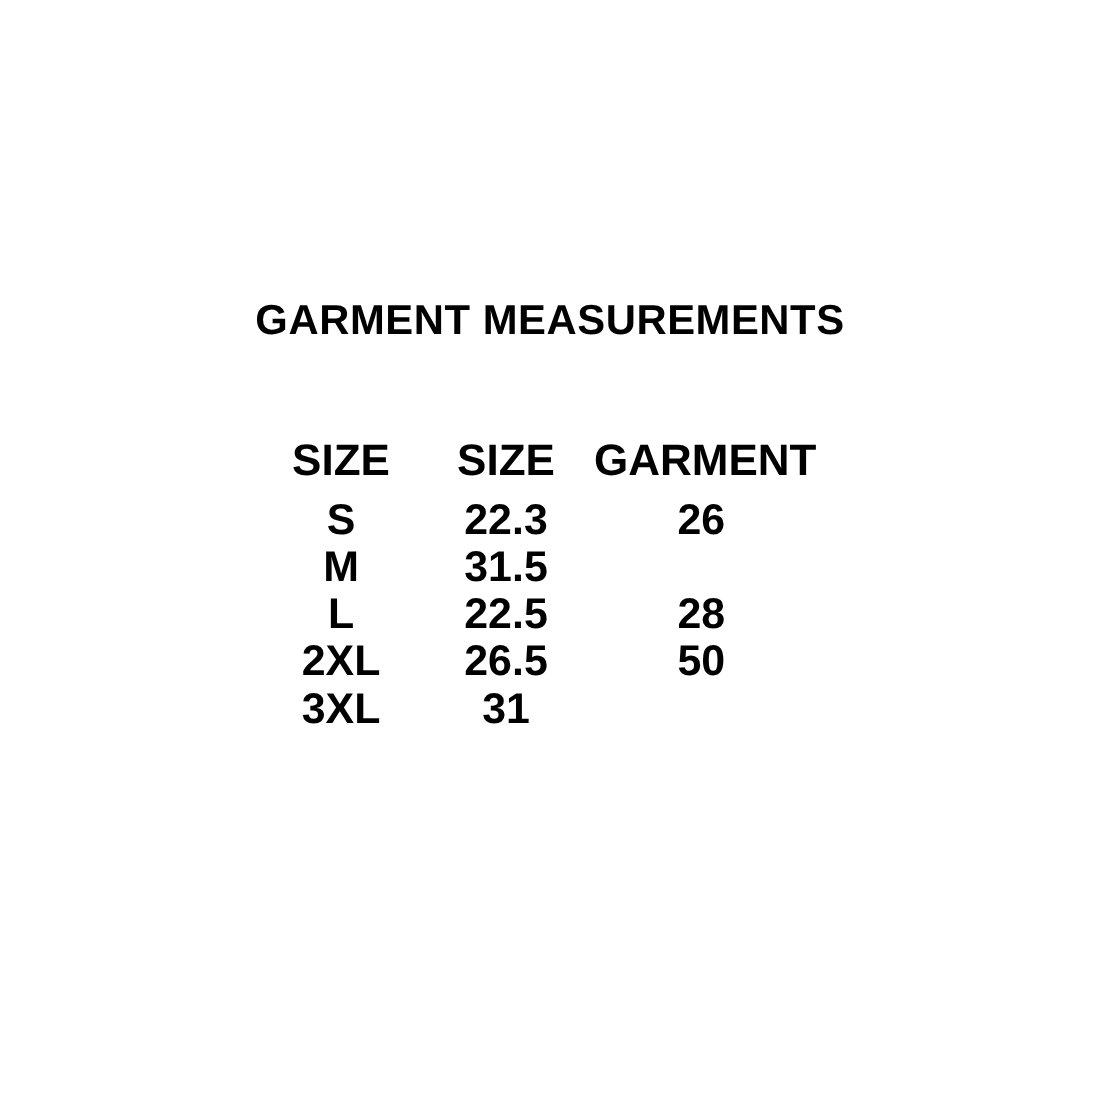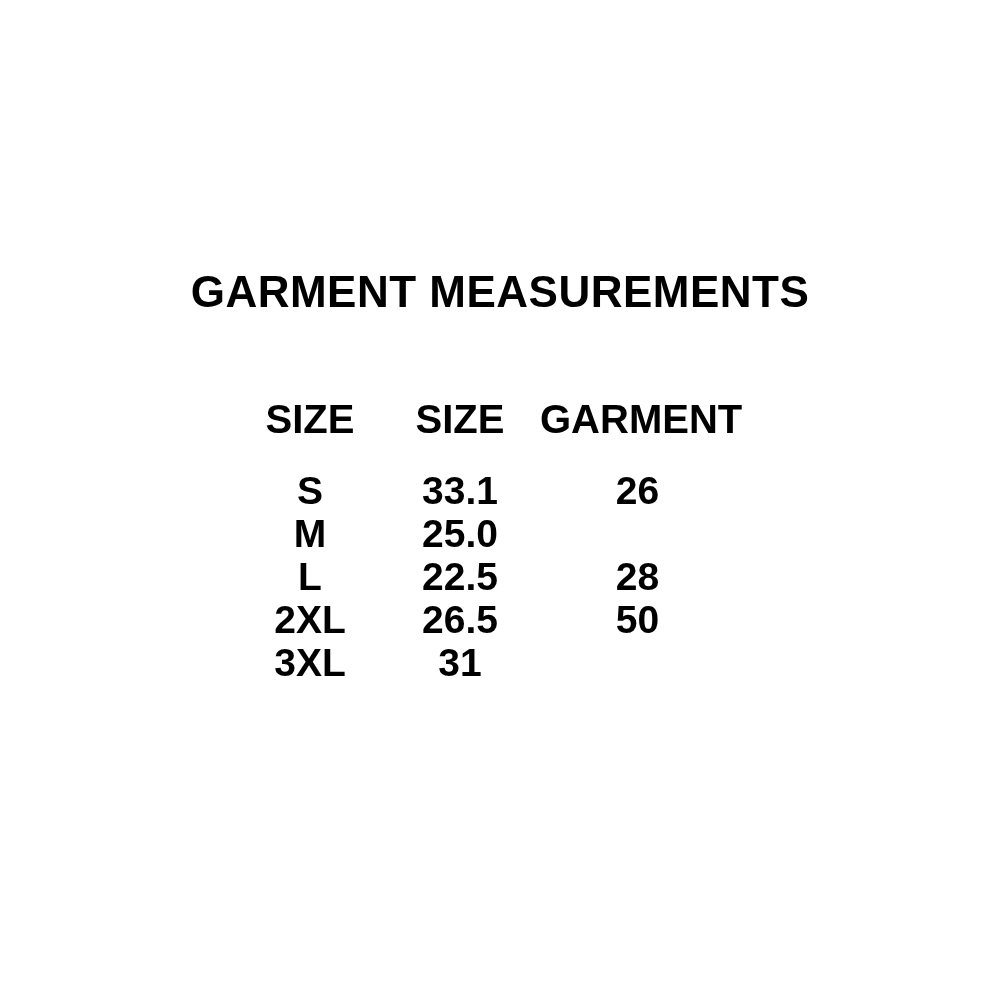--- a/index.html
+++ b/index.html
@@ -17,21 +17,21 @@
     -webkit-font-smoothing: antialiased;
   }
   .page-title {
     position: absolute;
     top: 262px;
     left: 0;
     width: 1000px;
     height: 60px;
     line-height: 60px;
     text-align: center;
-    font-size: 44px;
+    font-size: 38px;
     font-weight: bold;
     letter-spacing: 0.5px;
     white-space: nowrap;
   }
   .size-table {
     position: absolute;
     left: 240px;
     top: 398px;
   }
   .trow {
@@ -39,48 +39,48 @@
     grid-template-columns: 140px 160px 195px;
   }
   .trow > div {
     text-align: center;
     font-weight: bold;
     font-size: 39px;
     line-height: 43px;
     white-space: nowrap;
   }
   .trow.header-row {
-    margin-bottom: 28px;
+    margin-bottom: 10px;
   }
   .trow.header-row > div {
     font-size: 40px;
   }
 </style>
 </head>
 <body>
 
 <div class="page-title">GARMENT MEASUREMENTS</div>
 
 <div class="size-table">
 
   <div class="trow header-row">
     <div>SIZE</div>
     <div>SIZE</div>
     <div>GARMENT</div>
   </div>
 
   <div class="trow">
     <div>S</div>
-    <div>33.1</div>
+    <div>22.3</div>
     <div>26</div>
   </div>
 
   <div class="trow">
     <div>M</div>
-    <div>25.0</div>
+    <div>31.5</div>
   </div>
 
   <div class="trow">
     <div>L</div>
     <div>22.5</div>
     <div>28</div>
   </div>
 
 
   <div class="trow">

